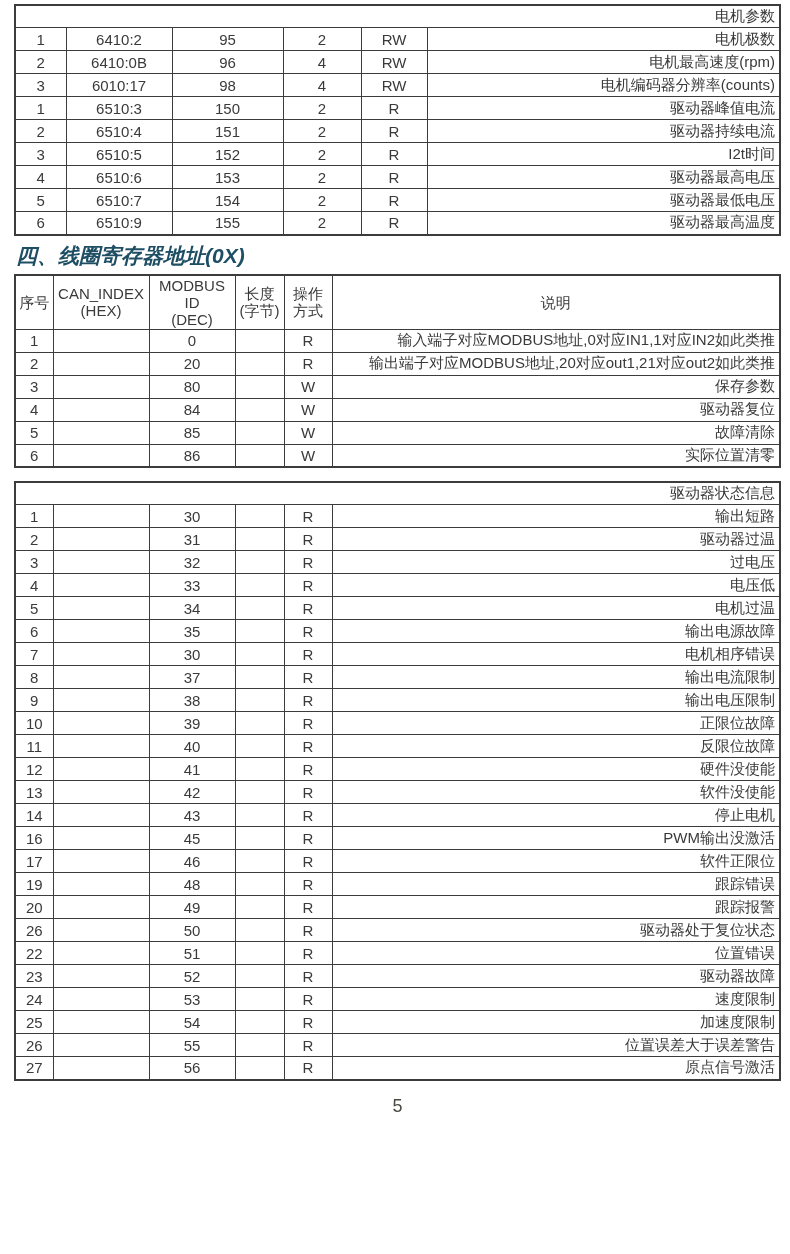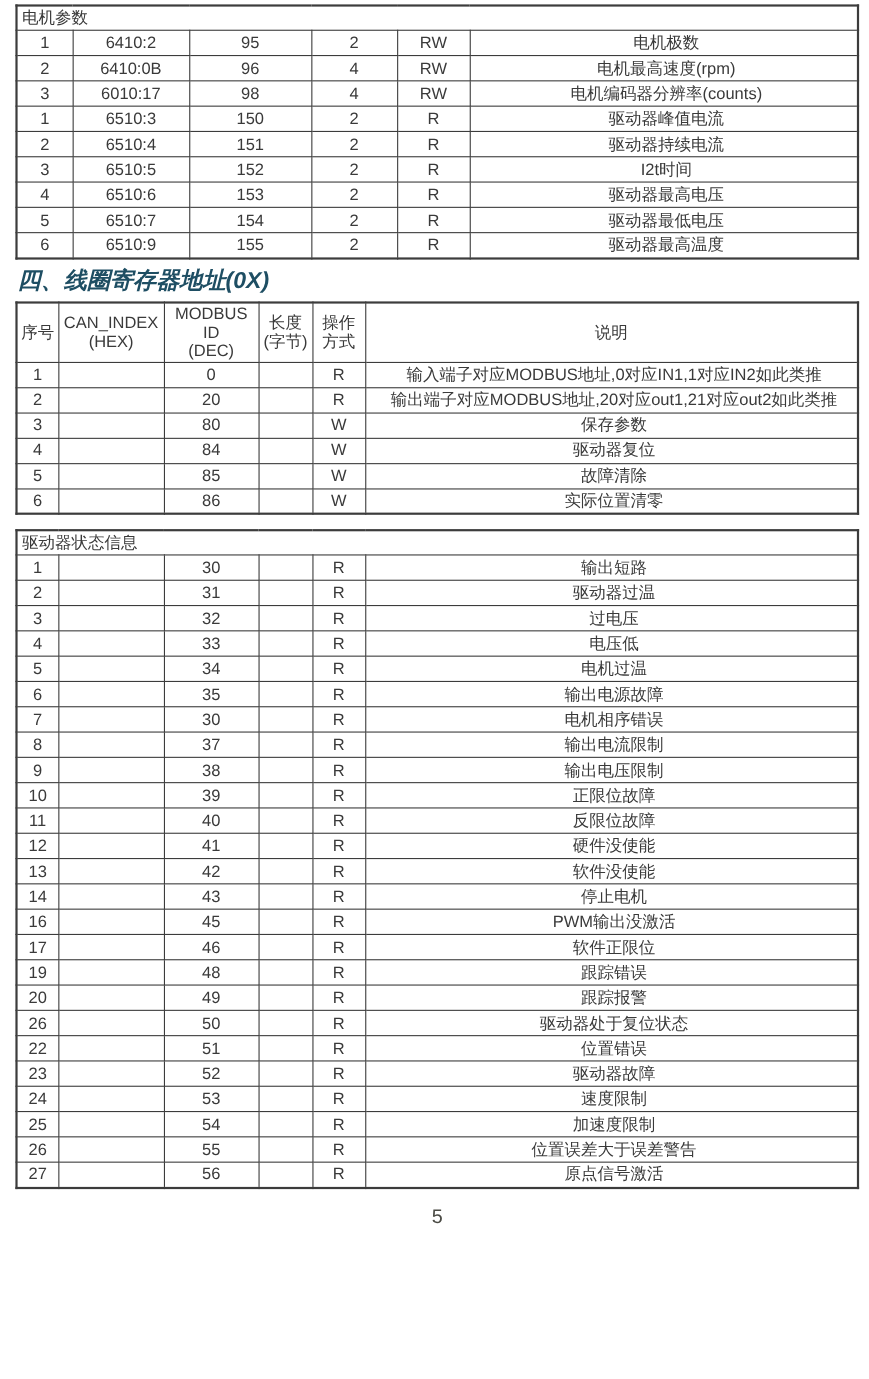--- a/index.html
+++ b/index.html
@@ -31,26 +31,26 @@
     white-space: nowrap;
     color: #3a3a3a;
   }
   th {
     height: 44px;
     white-space: pre-line;
     line-height: 17px;
     padding: 1px 2px;
   }
   td.desc {
-    text-align: center;
+    text-align: right;
     padding-left: 9px;
   }
   tr.title-row td {
     height: 17px;
-    text-align: left;
+    text-align: right;
   }
 
   .heading {
     margin: 7px 0 5px 2px;
     font-size: 21px;
     line-height: 26px;
     font-weight: bold;
     color: #1e4e63;
     font-style: italic;
   }

